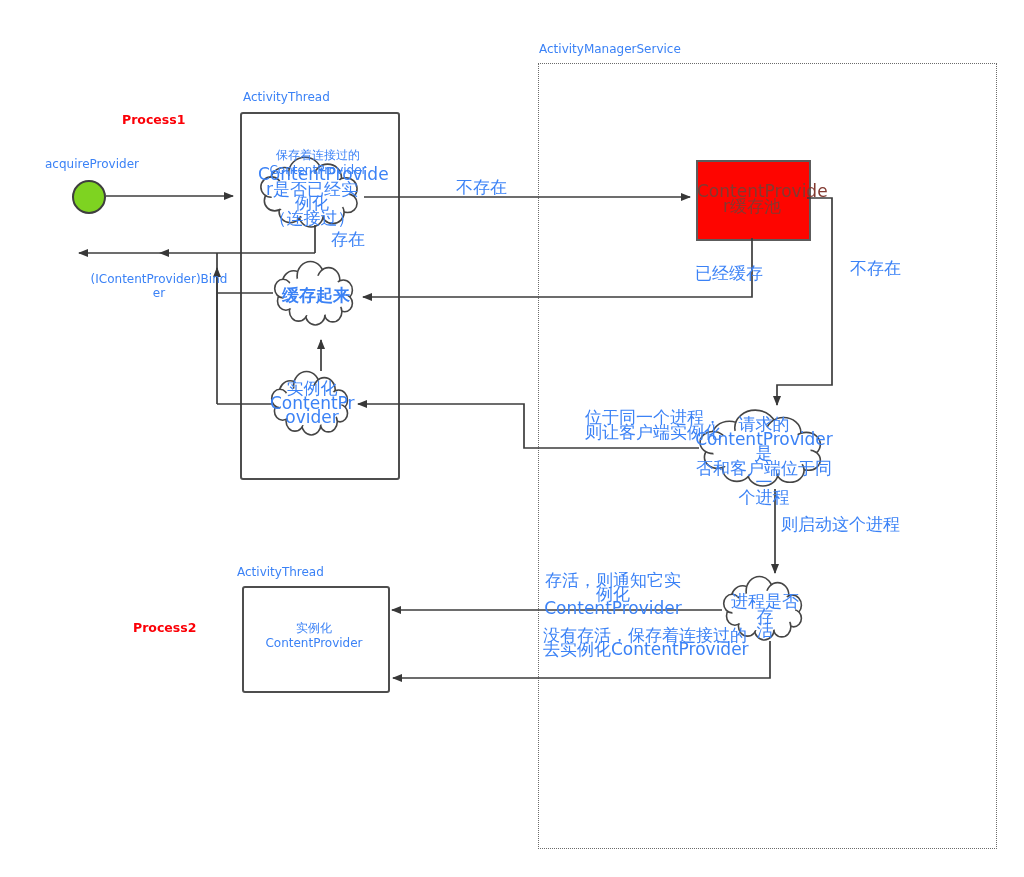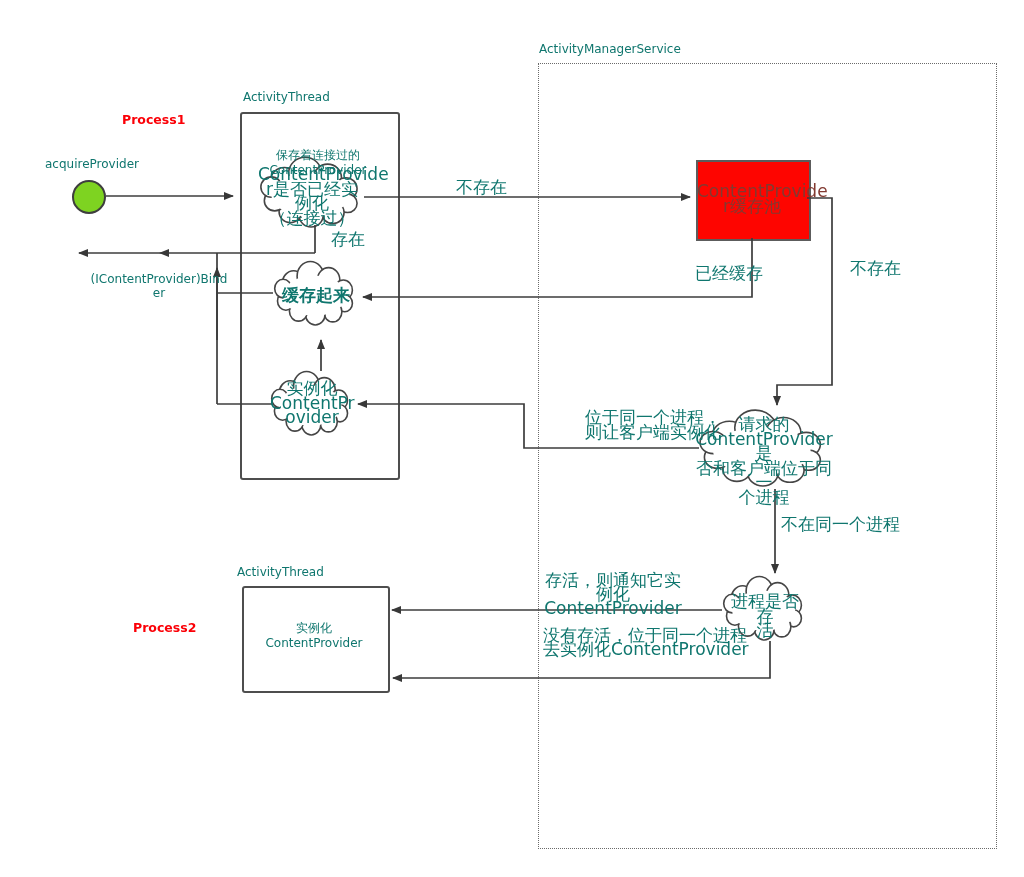--- a/index.html
+++ b/index.html
@@ -2,21 +2,21 @@
 <html><head>
 <meta charset="utf-8">
 <style>
   html,body{margin:0;padding:0;background:#fff;}
   #stage{position:relative;width:1024px;height:877px;background:#fff;overflow:hidden;
          font-family:"DejaVu Sans","Liberation Sans",sans-serif;}
   .box{position:absolute;border:2px solid #4e4e4e;border-radius:3px;background:#fff;z-index:1;}
   .dashedbox{position:absolute;border:1.5px dotted #6a6a6a;background:transparent;z-index:0;}
   .poolbox{position:absolute;background:#fe0500;border:2px solid #5c5c5c;z-index:1;}
   svg.layer{position:absolute;left:0;top:0;z-index:2;}
-  .lbl{position:absolute;z-index:3;font-size:12px;line-height:15px;color:#0f766e;
+  .lbl{position:absolute;z-index:3;font-size:12px;line-height:15px;color:#3b82f6;
        white-space:pre-line;}
   .center{text-align:center;}
   .small{font-size:17px;line-height:14.5px;}
   .red-label{color:#fb0007;font-weight:bold;font-size:12.5px;}
   .pool-text{color:#823a31;}
 </style>
 </head>
 <body>
 
 <div id="stage">
@@ -98,23 +98,23 @@
   <div class="lbl center small pool-text" style="left:697px;top:184px;width:110px;">ContentProvide
 r缓存池</div>
   <div class="lbl small" style="left:695px;top:266px;">已经缓存</div>
   <div class="lbl small" style="left:850px;top:261px;">不存在</div>
   <div class="lbl center small" style="left:694px;top:417px;width:140px;">请求的
 ContentProvider是
 否和客户端位于同一
 个进程</div>
   <div class="lbl small" style="left:585px;top:410px;line-height:15px;">位于同一个进程，
 则让客户端实例化</div>
-  <div class="lbl small" style="left:781px;top:517px;">不在同一个进程</div>
+  <div class="lbl small" style="left:781px;top:517px;">则启动这个进程</div>
   <div class="lbl center small" style="left:723px;top:594px;width:84px;">进程是否存
 活</div>
   <div class="lbl center small" style="left:543px;top:573px;width:140px;line-height:14px;text-align:center;">存活，则通知它实例化
 ContentProvider</div>
-  <div class="lbl small" style="left:543px;top:628px;line-height:14px;">没有存活，位于同一个进程
+  <div class="lbl small" style="left:543px;top:628px;line-height:14px;">没有存活，保存着连接过的
 去实例化ContentProvider</div>
   <div class="lbl center" style="left:242px;top:621px;width:144px;">实例化
 ContentProvider</div>
 
 </div>
 
 </body></html>

